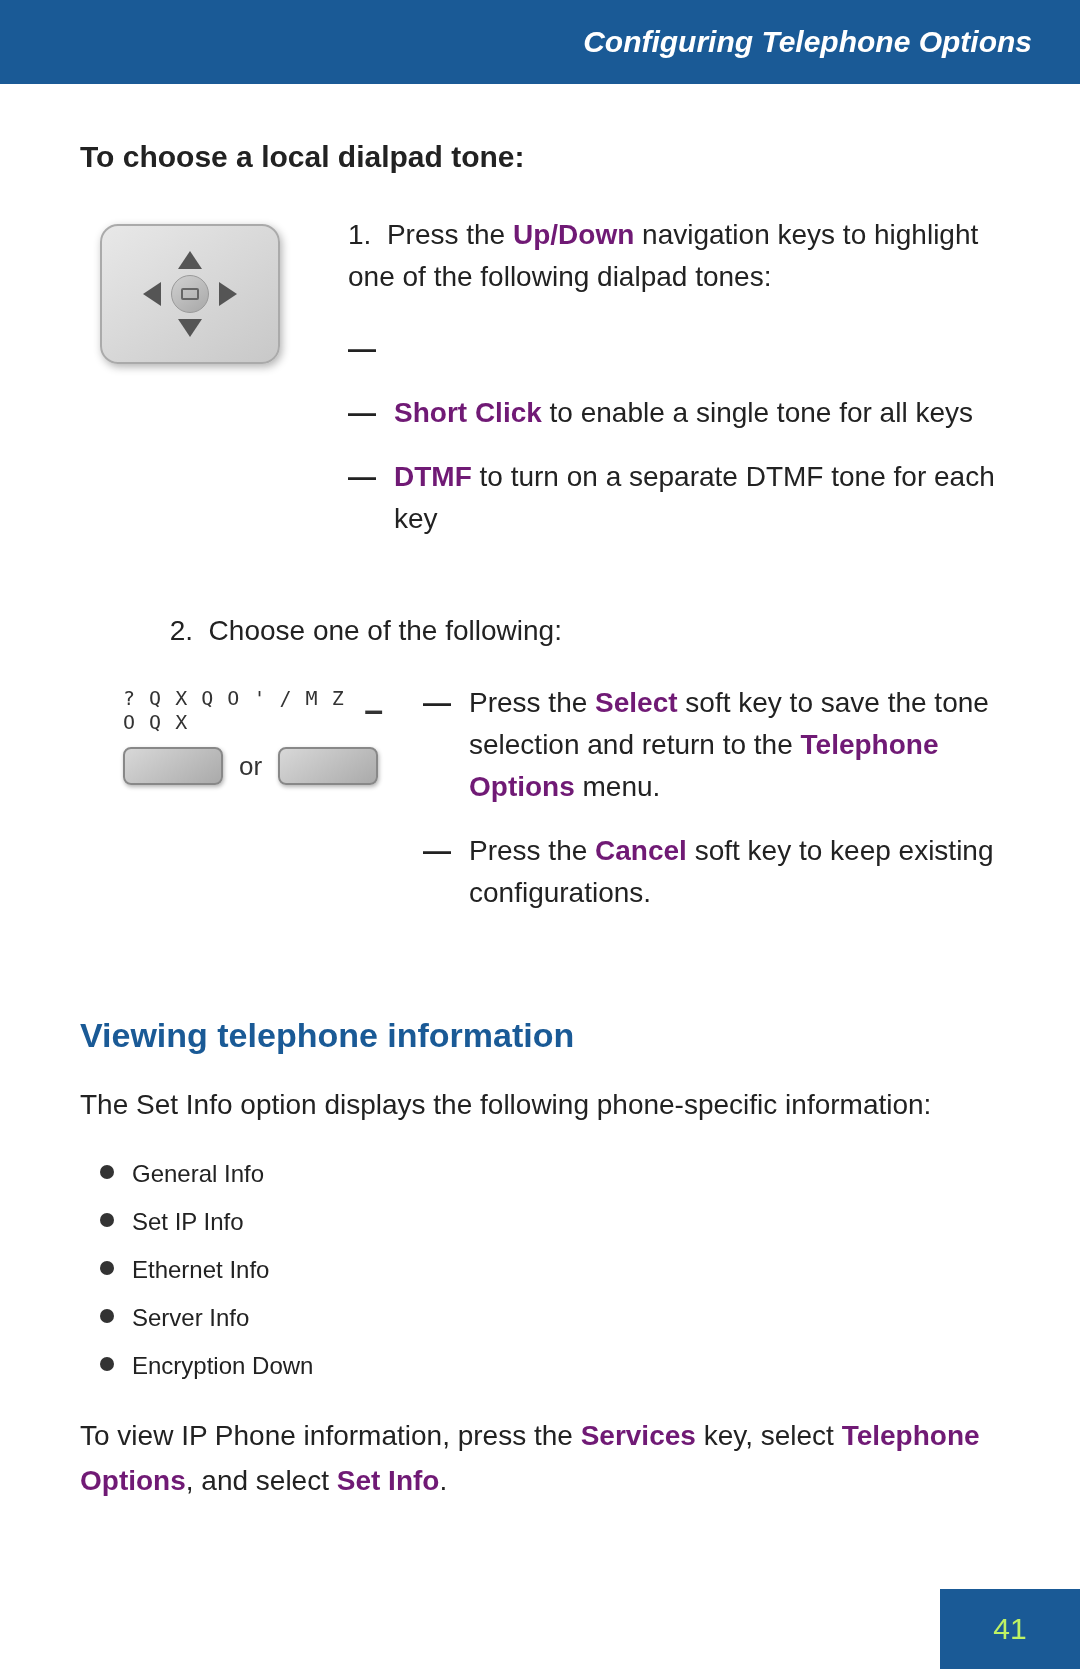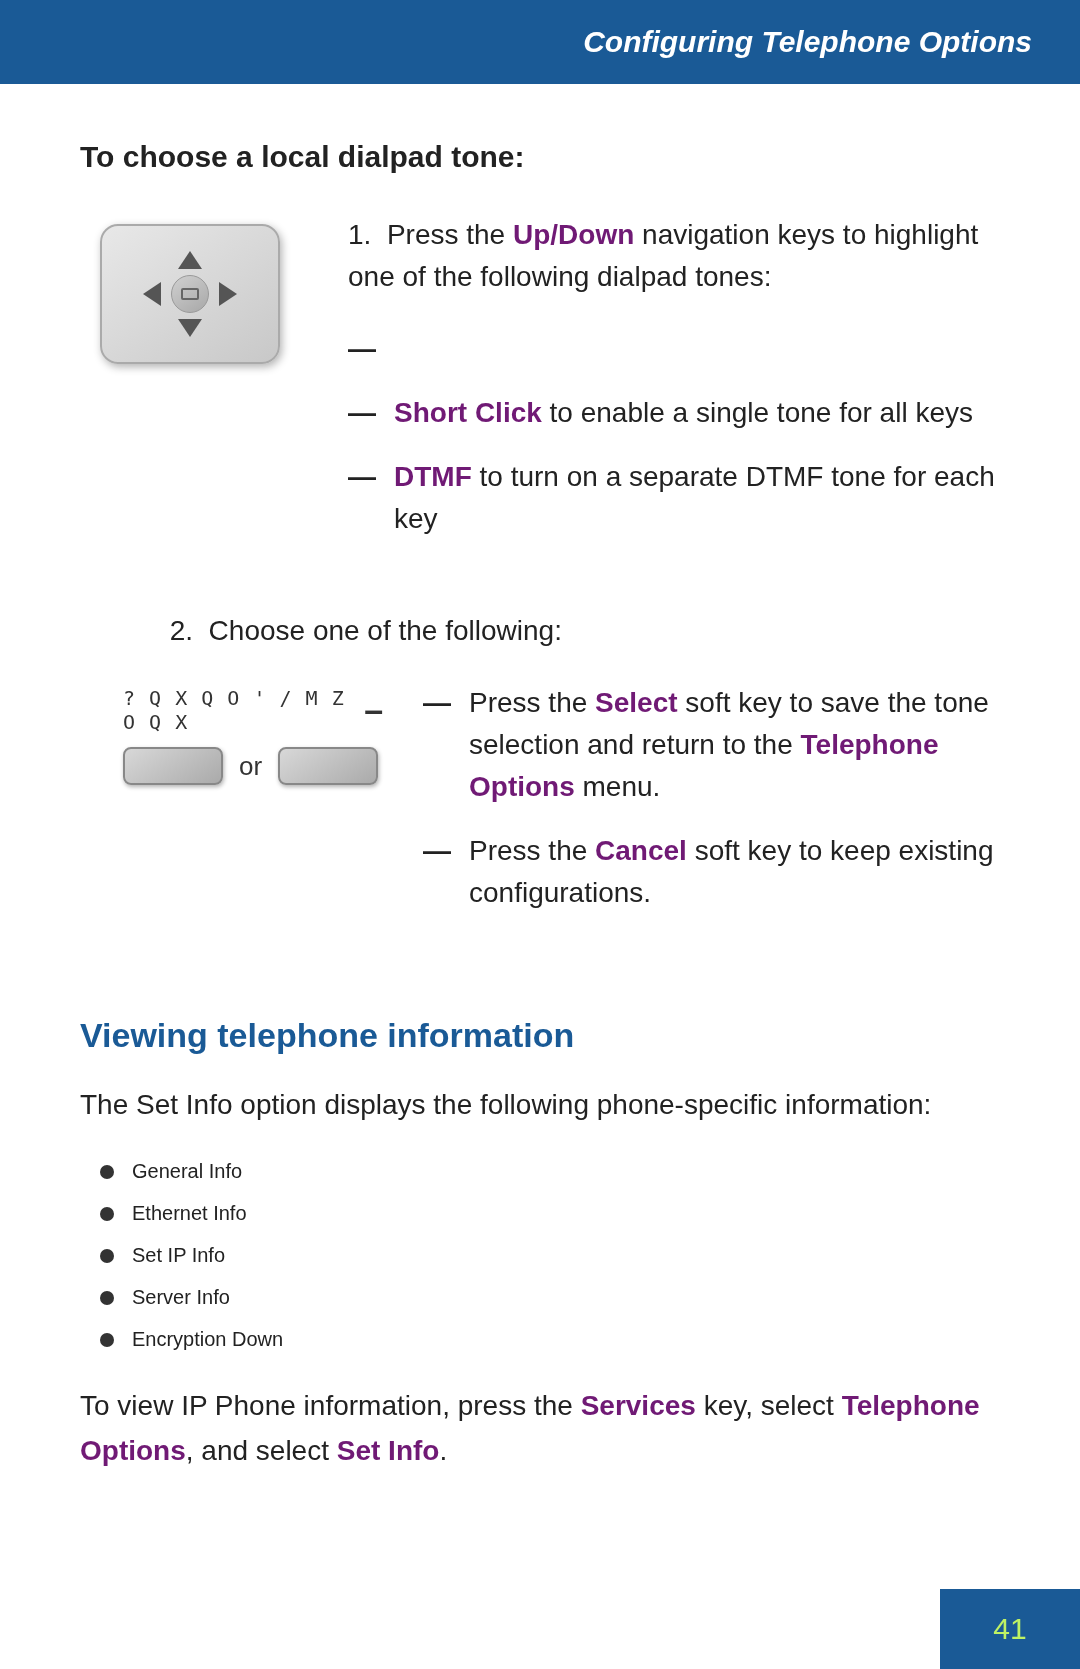--- a/index.html
+++ b/index.html
@@ -258,21 +258,21 @@
       list-style: none;
       padding: 0;
       margin: 0 0 30px 20px;
     }
 
     .dot-list li {
       display: flex;
       align-items: flex-start;
       gap: 18px;
       margin-bottom: 12px;
-      font-size: 20px;
+      font-size: 24px;
       line-height: 1.5;
       text-align: right;
     }
 
     .dot-list li .dot {
       flex: 0 0 14px;
       width: 14px;
       height: 14px;
       border-radius: 50%;
       background: #333;
@@ -376,25 +376,25 @@
   <div class="section-divider">
     <div class="section-title">Viewing telephone information</div>
     <p class="section-text">The Set Info option displays the following phone-specific information:</p>
     <ul class="dot-list">
       <li>
         <span class="dot"></span>
         <span>General Info</span>
       </li>
       <li>
         <span class="dot"></span>
-        <span>Ethernet Info</span>
+        <span>Set IP Info</span>
       </li>
       <li>
         <span class="dot"></span>
-        <span>Set IP Info</span>
+        <span>Ethernet Info</span>
       </li>
       <li>
         <span class="dot"></span>
         <span>Server Info</span>
       </li>
       <li>
         <span class="dot"></span>
         <span>Encryption Down</span>
       </li>
     </ul>

